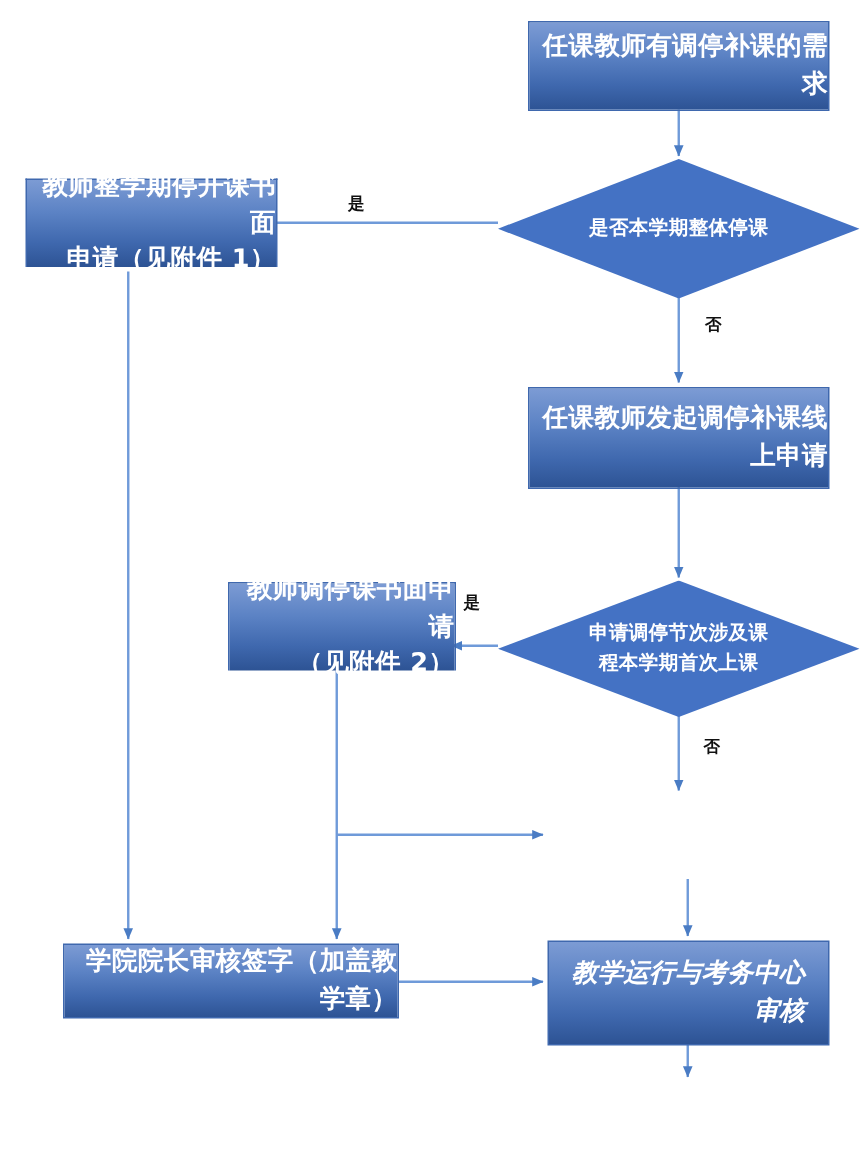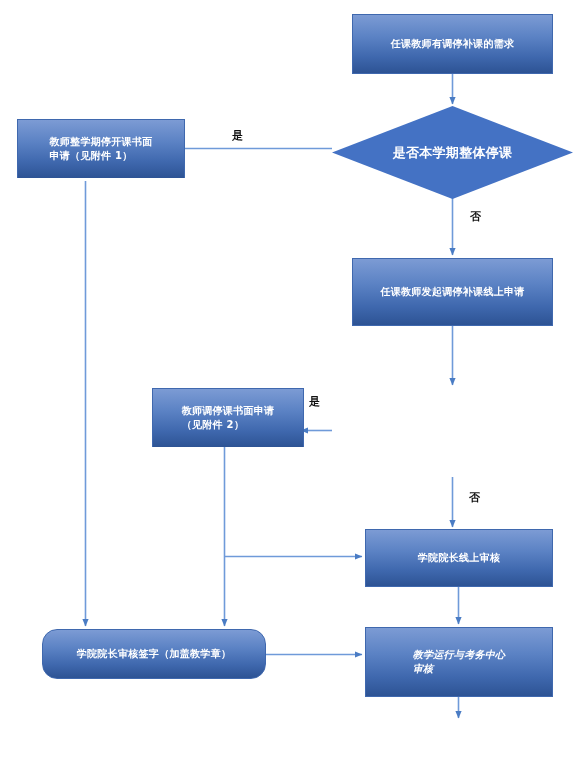--- a/index.html
+++ b/index.html
@@ -26,23 +26,23 @@
     width: 573px;
     height: 779px;
     pointer-events: none;
   }
   .node {
     position: absolute;
     box-sizing: border-box;
     display: flex;
     align-items: center;
     justify-content: center;
-    text-align: left;
+    text-align: right;
     color: #ffffff;
-    font-size: 10px;
+    font-size: 17px;
     font-weight: bold;
     line-height: 1.45;
     letter-spacing: 0.3px;
     white-space: pre-line;
   }
   .proc {
     background: linear-gradient(180deg, #7c9bd4 0%, #5b82c4 38%, #3f68ae 72%, #2d5394 100%);
     border: 1px solid #3f68ae;
   }
   .proc-wave {
@@ -148,32 +148,38 @@
   <div class="node proc-wave" style="left:17px; top:119px; width:168px; height:59px;">
     <span>教师整学期停开课书面
 申请（见附件 1）</span>
     <span class="wave-tail">
       
     </span>
   </div>
 
   <div class="node proc" style="left:352px; top:258px; width:201px; height:68px;">任课教师发起调停补课线上申请</div>
 
+  <div class="diamond-wrap" style="left:332px; top:387px; width:241px; height:91px;">
+    <svg width="241" height="91" viewBox="0 0 241 91" xmlns="http://www.w3.org/2000/svg">
+      <polygon points="120.5,0 241,45.5 120.5,91 0,45.5" fill="#4472C4"></polygon>
+    </svg>
+    <div class="diamond-label">申请调停节次涉及课
+程本学期首次上课</div>
+  </div>
 
   <div class="node proc-wave" style="left:152px; top:388px; width:152px; height:59px;">
     <span>教师调停课书面申请
 （见附件 2）</span>
     <span class="wave-tail">
       
     </span>
   </div>
 
-  <div class="node proc" style="left:365px; top:529px; width:188px; height:58px;">学院院长线上审核</div>
 
-  <div class="node proc" style="left:42px; top:629px; width:224px; height:50px;border-radius:15px;">学院院长审核签字（加盖教学章）</div>
+  <div class="node proc" style="left:42px; top:629px; width:224px; height:50px;">学院院长审核签字（加盖教学章）</div>
 
   <div class="node proc" style="left:365px; top:627px; width:188px; height:70px;font-style:italic;">教学运行与考务中心
 审核</div>
 
 
   <div class="edge-label" style="left:232px; top:130px;">是</div>
 
   <div class="edge-label" style="left:470px; top:211px;">否</div>
 
   <div class="edge-label" style="left:309px; top:396px;">是</div>

